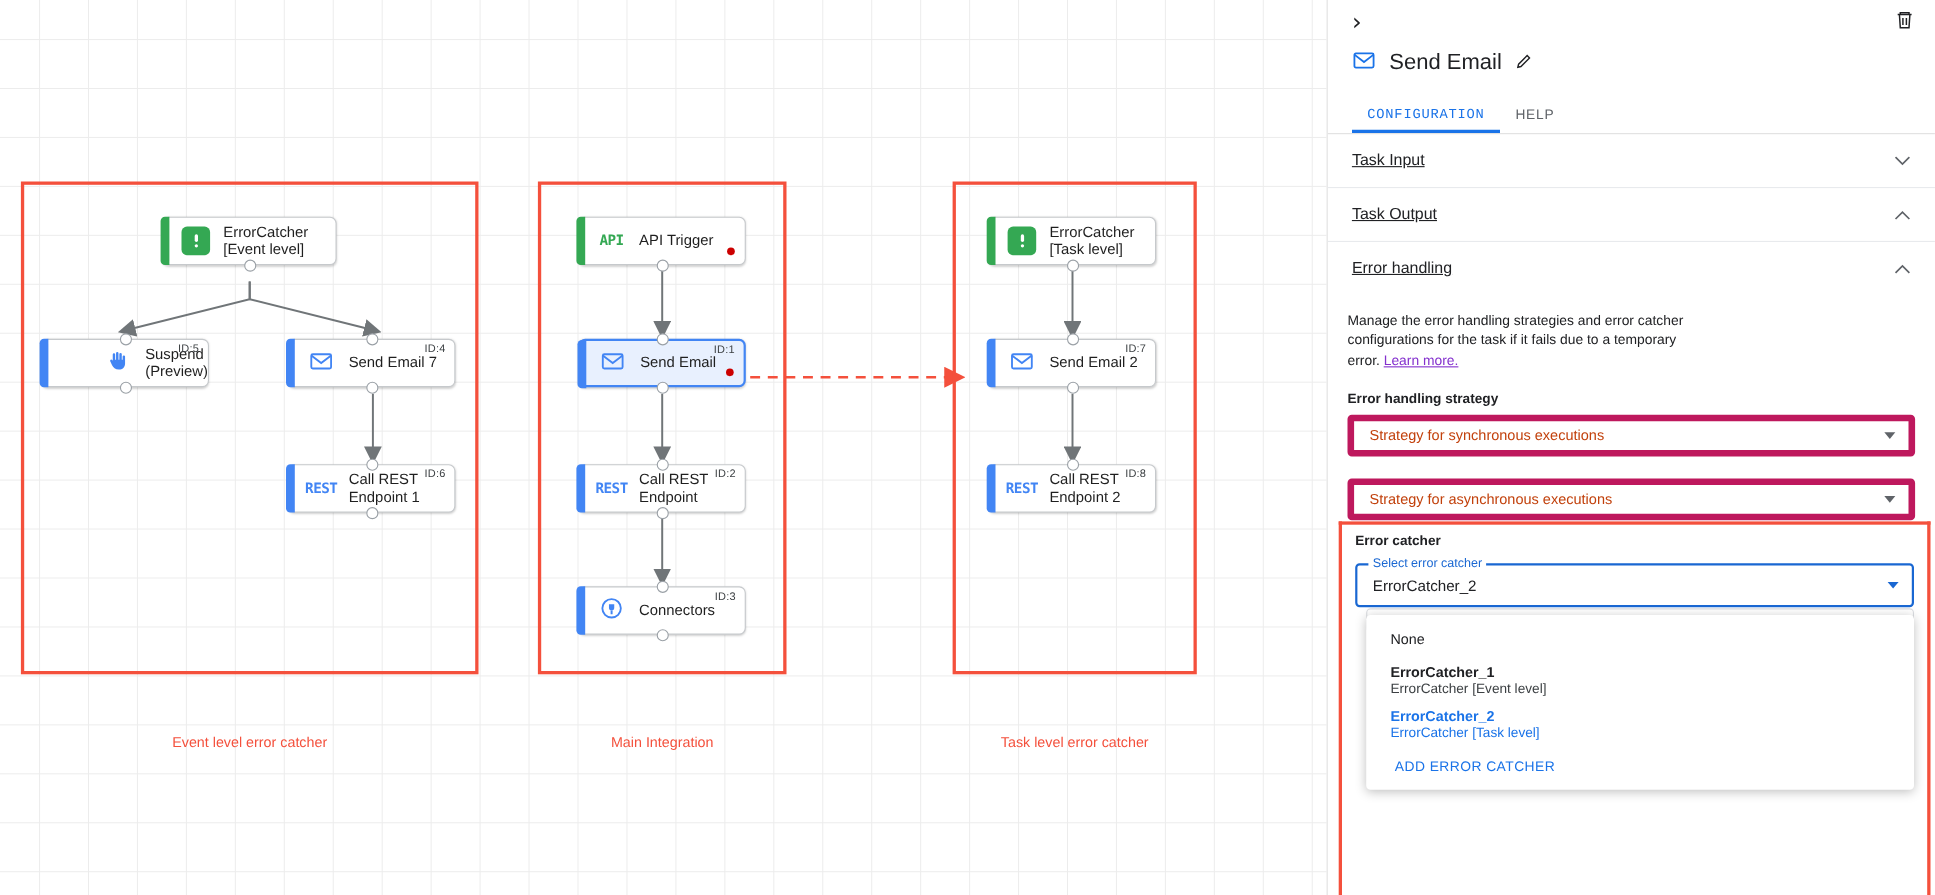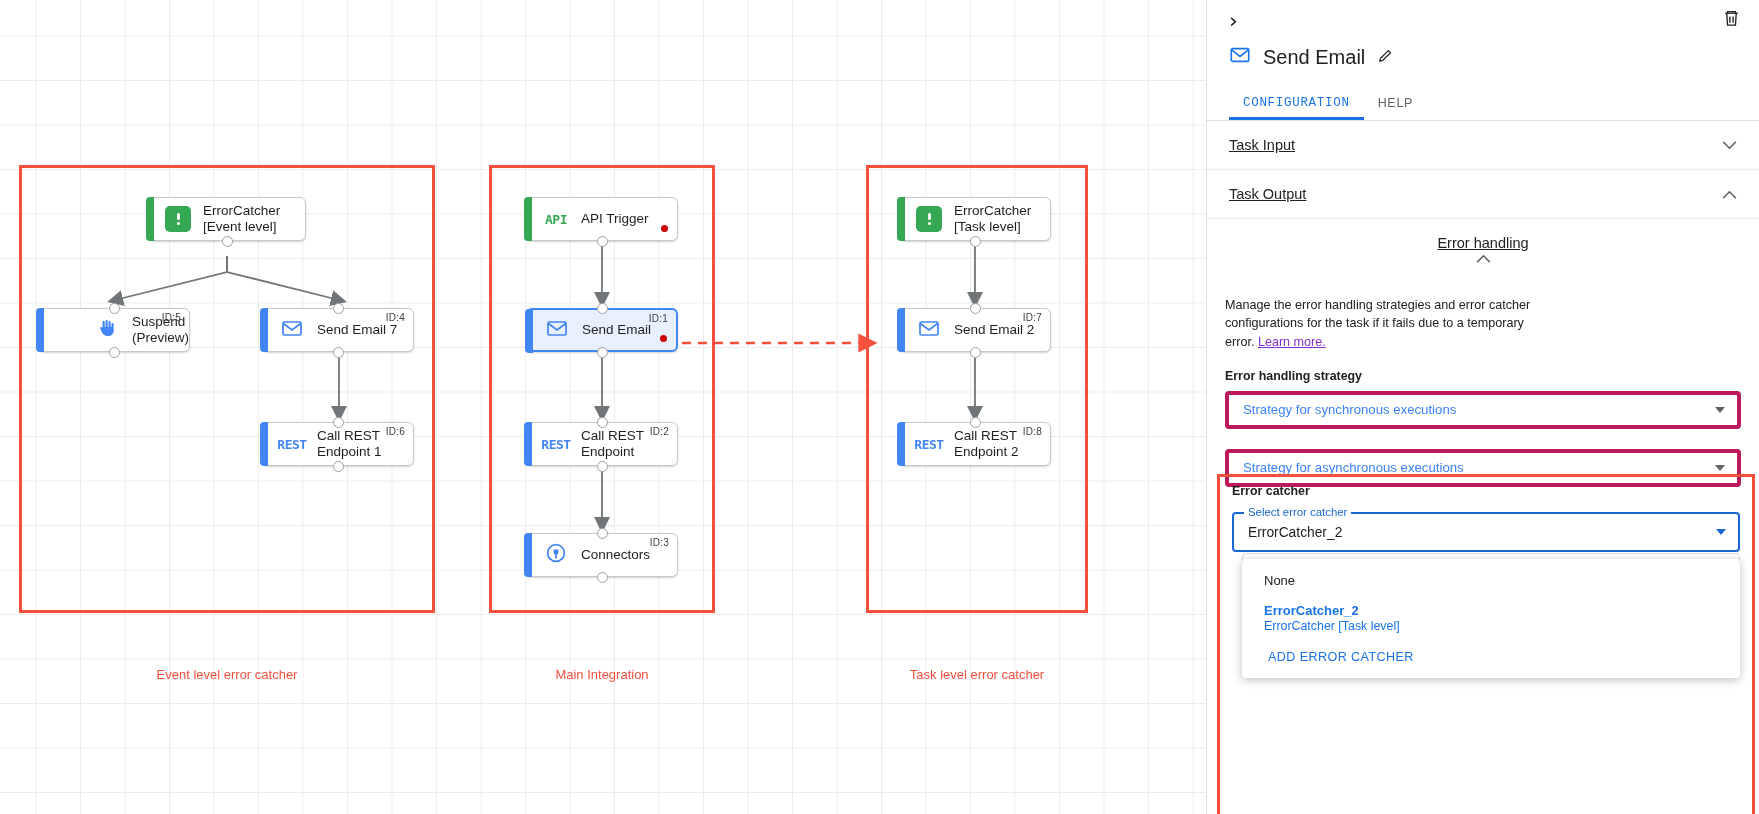--- a/index.html
+++ b/index.html
@@ -186,25 +186,25 @@
     max-width: 330px;
   }
   .learn { color:#8430ce; text-decoration: underline; cursor:pointer; }
   .field-label {
     font-size: 12.4px; color: #202124; font-weight: bold;
     margin-top: 18px; margin-bottom: 8px;
   }
   .select {
     position: relative;
     height: 38px;
-    border: 4px solid #be185d;
+    border: 6px solid #be185d;
     border-radius: 4px;
     display: flex; align-items: center;
     padding: 0 14px;
-    font-size: 13.2px; color: #3b82f6;
+    font-size: 13.2px; color: #c2410c;
     cursor: pointer;
     background:#fff;
   }
   .select .caret {
     position: absolute; right: 12px; top: 50%;
     transform: translateY(-50%);
     width: 0; height: 0;
     border-left: 5px solid transparent;
     border-right: 5px solid transparent;
     border-top: 6px solid #5f6368;
@@ -502,21 +502,21 @@
 
   <div class="section">
     <span class="section-title">Task Output</span>
     <span class="chev">
       <svg width="15" height="9" viewBox="0 0 16 10" fill="none" stroke="#5f6368" stroke-width="1.7">
           <path d="M1 9l7-7 7 7"></path>
         </svg>
     </span>
   </div>
 
-  <div class="section" style="border-bottom:none;flex-direction:column;">
+  <div class="section" style="border-bottom:none;">
     <span class="section-title">Error handling</span>
     <span class="chev">
       <svg width="15" height="9" viewBox="0 0 16 10" fill="none" stroke="#5f6368" stroke-width="1.7">
           <path d="M1 9l7-7 7 7"></path>
         </svg>
     </span>
   </div>
 
   <div class="eh-body">
     <div class="eh-desc">
@@ -545,20 +545,24 @@
       <span>ErrorCatcher_2</span>
       <span class="caret"></span>
     </div>
 
     <div class="ghost-select"></div>
 
     <div class="dropdown">
       <div id="dd-host">
           <div class="dd-item dd-none">
             <div class="l1">None</div>
+          </div>
+          <div class="dd-item">
+            <div class="l1 b">ErrorCatcher_1</div>
+            <div class="l2">ErrorCatcher [Event level]</div>
           </div>
           <div class="dd-item sel">
             <div class="l1 b">ErrorCatcher_2</div>
             <div class="l2">ErrorCatcher [Task level]</div>
           </div>
         </div>
       <div class="dd-add">ADD ERROR CATCHER</div>
     </div>
   </div>
 </div>

